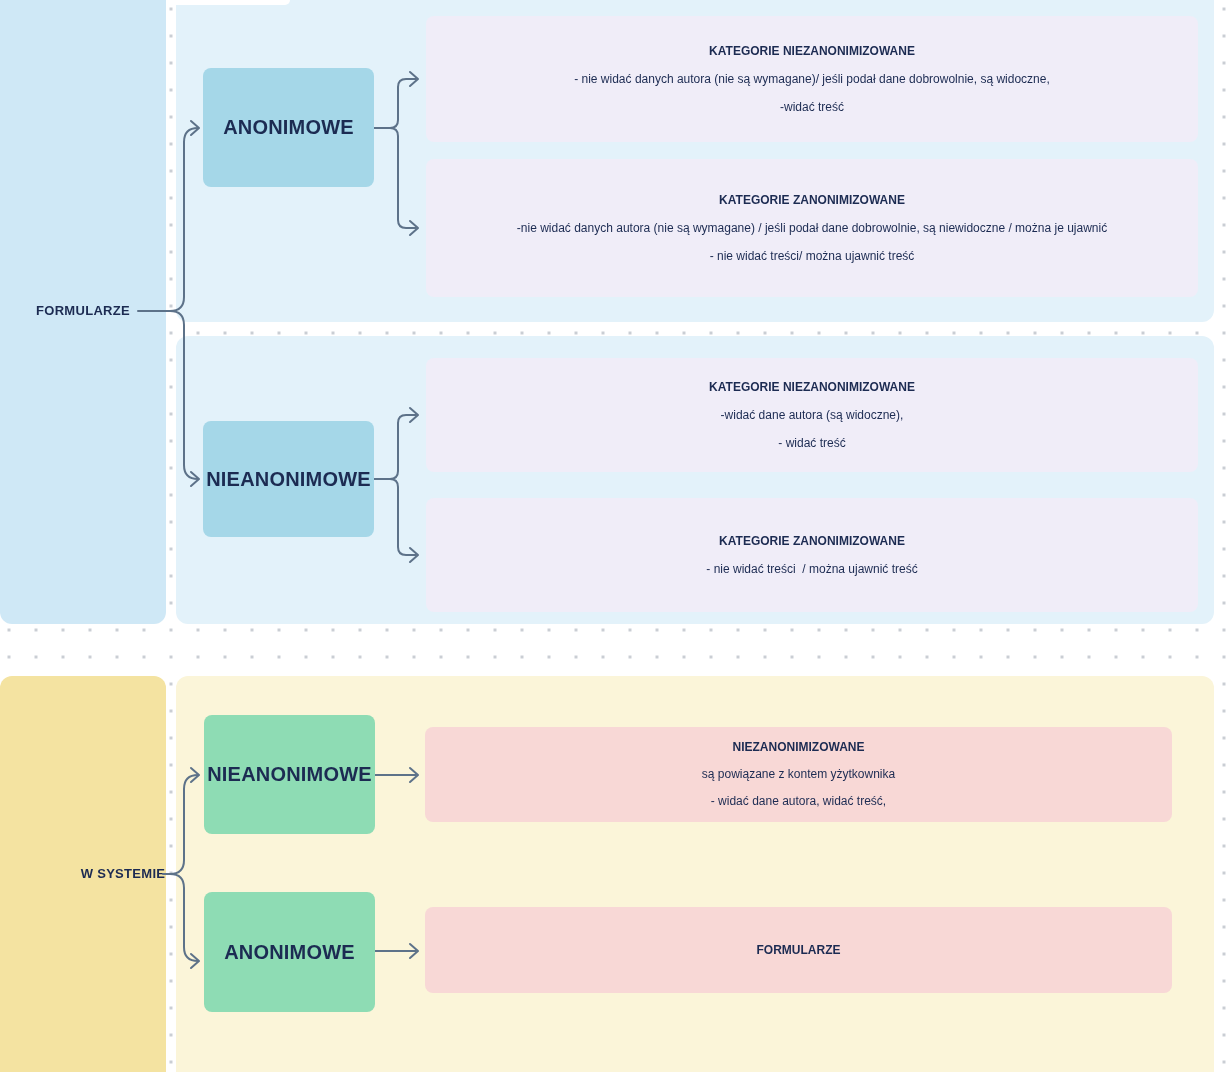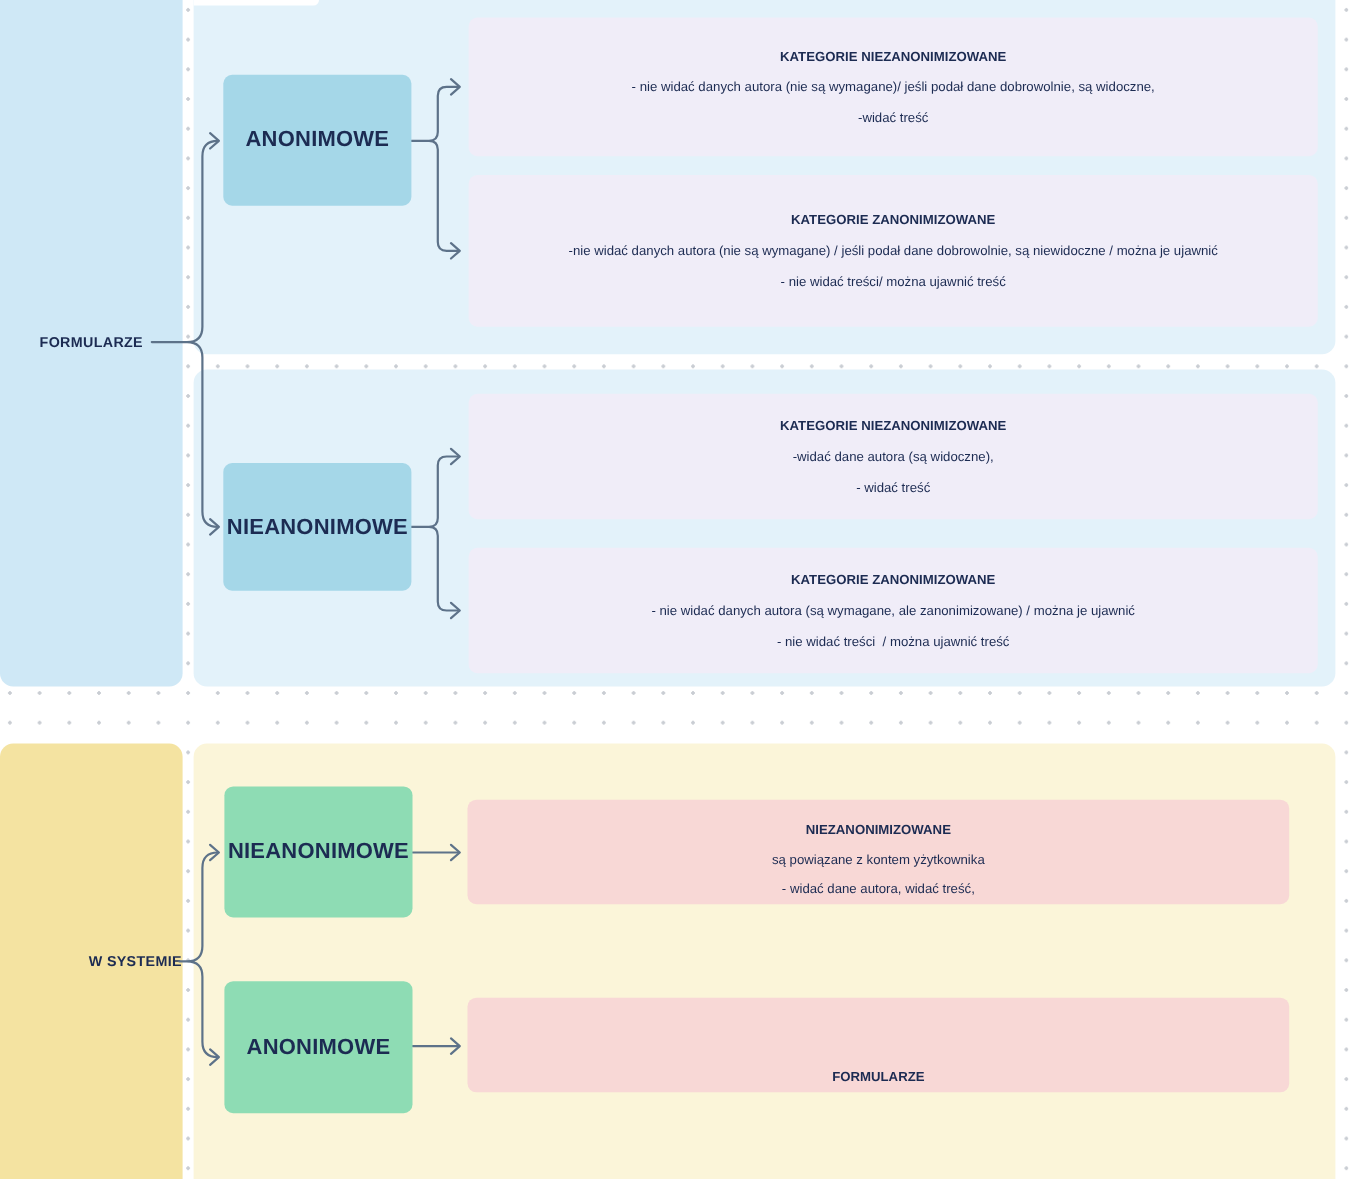--- a/index.html
+++ b/index.html
@@ -28,21 +28,21 @@
   .node-blue{background:var(--c-blue-node);}
   .node-green{background:var(--c-green-node);}
   .n-anon{left:203px;top:68px;width:171px;height:119px;}
   .n-nieanon{left:203px;top:421px;width:171px;height:116px;}
   .g1{left:204px;top:715px;width:171px;height:119px;}
   .g2{left:204px;top:892px;width:171px;height:120px;}
   
   .card{display:flex;flex-direction:column;align-items:center;justify-content:center;
         border-radius:8px;text-align:center;padding:0 18px;font-size:12px;line-height:28px;color:var(--c-text);}
   .card-lav{background:var(--c-lavender);}
-  .card-pink{background:var(--c-pink);justify-content:flex-end;}
+  .card-pink{background:var(--c-pink);}
   .card .title{font-weight:700;white-space:pre-wrap;}
   .card .line{font-weight:400;white-space:pre-wrap;}
   .b1{left:426px;top:16px;width:772px;height:126px;}
   .b2{left:426px;top:159px;width:772px;height:138px;}
   .b3{left:426px;top:358px;width:772px;height:114px;}
   .b4{left:426px;top:498px;width:772px;height:114px;}
   .p1{left:425px;top:727px;width:747px;height:95px;line-height:27px;}
   .p2{left:425px;top:907px;width:747px;height:86px;line-height:27px;}
   
   .wires{position:absolute;left:0;top:0;width:1226px;height:1072px;pointer-events:none;}
@@ -102,21 +102,20 @@
     <div class="line">-nie widać danych autora (nie są wymagane) / jeśli podał dane dobrowolnie, są niewidoczne / można je ujawnić</div>
     <div class="line">- nie widać treści/ można ujawnić treść</div>
   </div>
   <div class="abs card card-lav b3">
     <div class="title">KATEGORIE NIEZANONIMIZOWANE</div>
     <div class="line">-widać dane autora (są widoczne),</div>
     <div class="line">- widać treść</div>
   </div>
   <div class="abs card card-lav b4">
     <div class="title">KATEGORIE ZANONIMIZOWANE</div>
-    <div class="line">- nie widać danych autora (są wymagane, ale zanonimizowane) / można je ujawnić</div>
     <div class="line">- nie widać treści  / można ujawnić treść</div>
   </div>
 
   <div class="abs node node-green g1">NIEANONIMOWE</div>
   <div class="abs node node-green g2">ANONIMOWE</div>
 
   <div class="abs card card-pink p1">
     <div class="title">NIEZANONIMIZOWANE</div>
     <div class="line">są powiązane z kontem yżytkownika</div>
     <div class="line">- widać dane autora, widać treść,</div>

